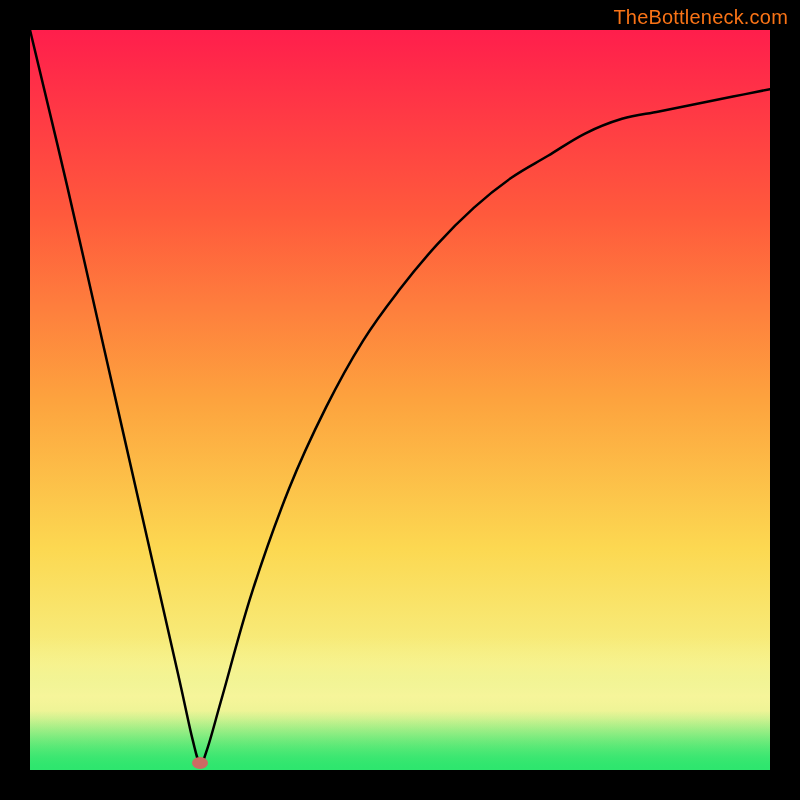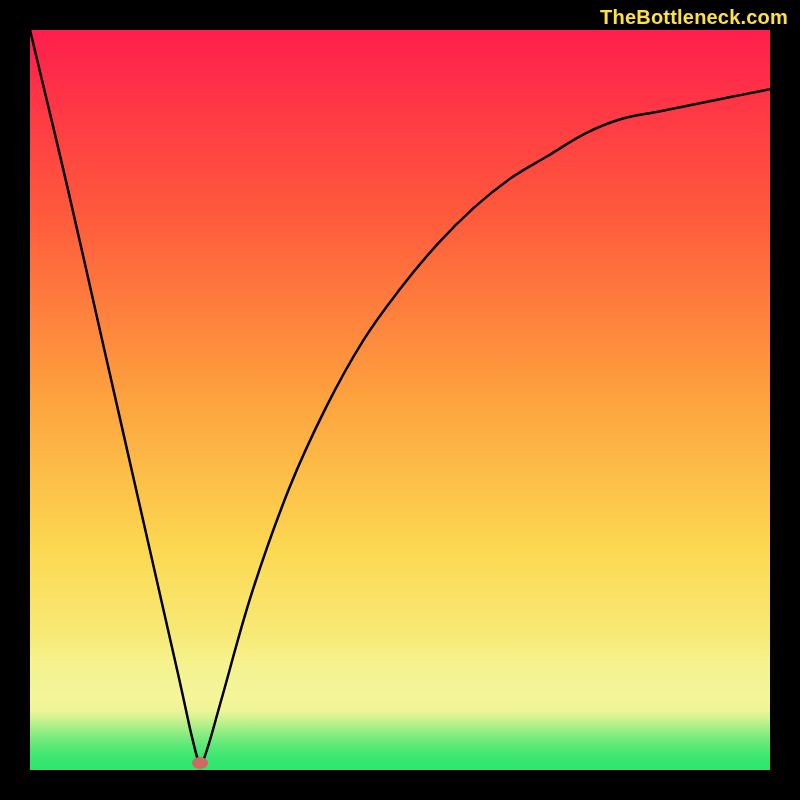--- a/index.html
+++ b/index.html
@@ -45,23 +45,23 @@
         #FDA33E 50%,
         #FCD851 70%,
         #F6F084 86%,
         #C7F08A 93%,
         #2EE66E 100%);
   }
   .watermark {
     position: absolute;
     top: 6px;
     right: 12px;
-    color: #fde047;
+    color: #f97316;
     font-size: 20px;
-    font-weight: 700;
+    font-weight: 400;
     letter-spacing: 0.2px;
     user-select: none;
   }
   svg.curve {
     position: absolute;
     inset: 0;
   }
   .marker {
     position: absolute;
     width: 16px;

